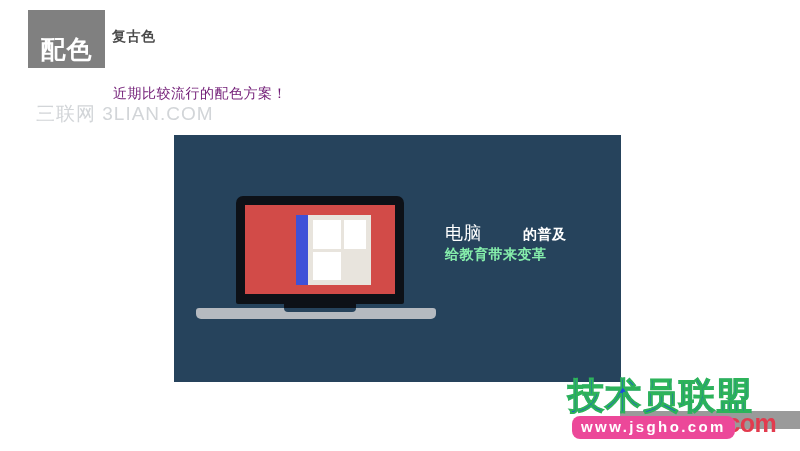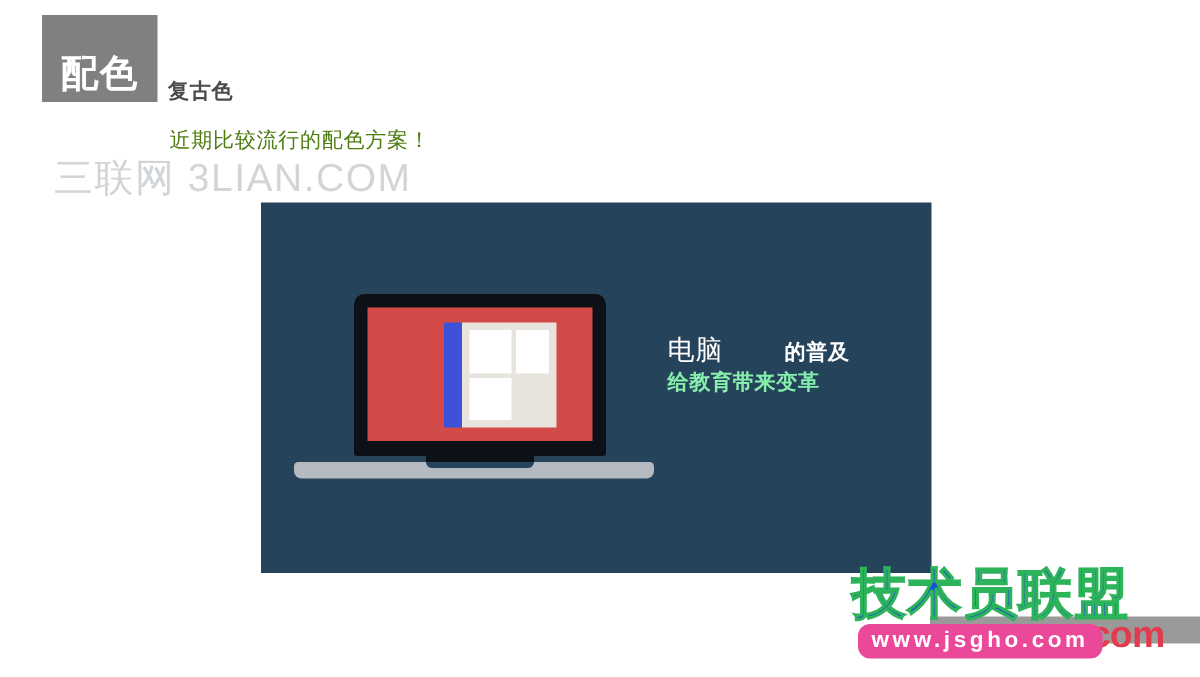--- a/index.html
+++ b/index.html
@@ -39,42 +39,42 @@
     font-size: 25px;
     font-weight: bold;
     line-height: 1;
     letter-spacing: 1px;
     padding-bottom: 6px;
     white-space: nowrap;
   }
   #header-subtitle {
     position: absolute;
     left: 112px;
-    top: 52px;
+    top: 28px;
     color: #4a4a4a;
     font-size: 14px;
     font-weight: bold;
     letter-spacing: 0.5px;
     white-space: nowrap;
   }
   #header-description {
     position: absolute;
     left: 113px;
     top: 85px;
-    color: #4d7c0f;
+    color: #701a75;
     font-size: 14px;
     letter-spacing: 0.5px;
     white-space: nowrap;
   }
   #site-watermark {
     position: absolute;
     left: 36px;
     top: 101px;
     color: #d2d5d8;
-    font-size: 26px;
+    font-size: 19px;
     letter-spacing: 1px;
     white-space: nowrap;
   }
 
   
   #slide-canvas {
     position: absolute;
     left: 174px;
     top: 135px;
     width: 447px;

